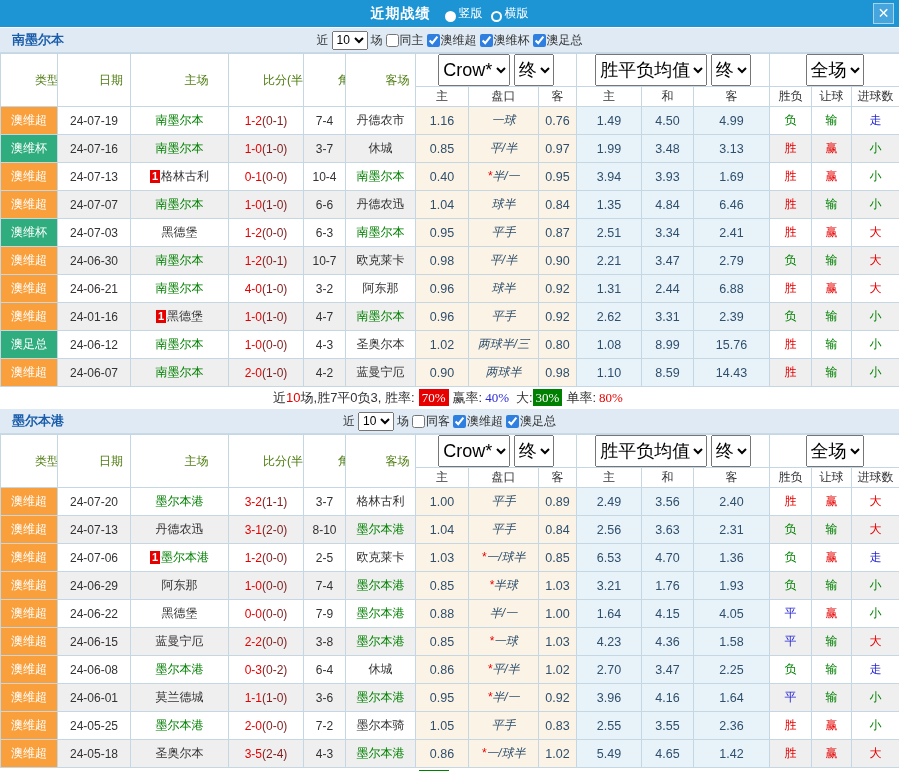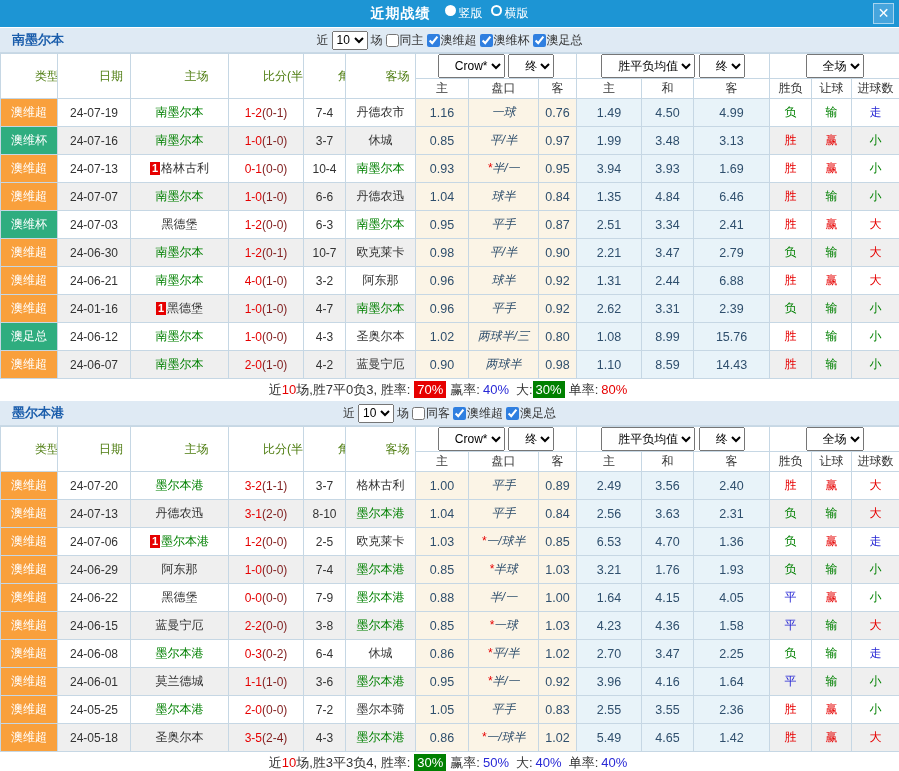--- a/index.html
+++ b/index.html
@@ -8,21 +8,21 @@
     width: 899px; height: 771px; overflow: hidden;
     font-family: "Liberation Sans", "DejaVu Sans", sans-serif;
     font-size: 12px; color: #333;
   }
   
   .titlebar {
     position: relative; height: 27px; background: #1d95d4;
     display: flex; align-items: center; justify-content: center;
   }
   .titlebar .title { color:#fff; font-weight:bold; font-size:14px; letter-spacing:1px; }
-  .radio-group { display:inline-flex; align-items:flex-start; margin-left:6px; color:#fff; font-size:12px; }
+  .radio-group { display:inline-flex; align-items:flex-end; margin-left:6px; color:#fff; font-size:12px; }
   .radio { display:inline-block; width:11px; height:11px; border:2px solid #fff; border-radius:50%; margin:0 3px 0 8px; }
   .radio.filled { background:#fff; }
   .close-btn {
     position:absolute; right:5px; top:3px; width:21px; height:21px;
     background:#47a5dd; border:1px solid #a6d4ef; color:#fff;
     font-weight:bold; font-size:14px; line-height:19px; text-align:center; cursor:pointer;
   }
   
   .section-header {
     position:relative; height:26px; background:#dfeaf4;
@@ -33,21 +33,21 @@
   .filters { margin:0 auto; display:flex; align-items:center; gap:3px; font-size:12px; }
   .filters select { font-size:12px; height:19px; }
   .filters label { display:inline-flex; align-items:center; gap:1px; }
   input[type="checkbox"] { width:13px; height:13px; accent-color:#2f7fe0; margin:0; }
   
   table { width:899px; table-layout:fixed; border-collapse:collapse; }
   th, td { border:1px solid #c6d7e4; text-align:center; overflow:hidden; white-space:nowrap; }
   thead tr.hrow1 th { height:24px; background:#fff; }
   thead tr.hrow2 th { height:20px; background:#fff; font-weight:normal; color:#333; }
   thead th.lcol { background:#e6ecf1; font-weight:normal; color:#4d7c0f;padding-left:34px; }
-  thead select { font-size:12px; height:24px; max-width:100%;padding-left:12px; }
+  thead select { font-size:18px; height:32px; max-width:100%; }
   tbody td { height:28px; }
   tbody tr.even td { background:#efefef; }
   tbody tr.odd  td { background:#ffffff; }
   tbody td.cream  { background:#fbf4e6 !important; }
   tbody td.bluebg { background:#e8f3f9 !important; }
   td.lg { color:#fff; }
   td.lg-o { background:#f9a03c !important; }
   td.lg-g { background:#2fad7f !important; }
   td.team.focus { color:#008000; }
   .card {
@@ -56,21 +56,21 @@
   }
   td .ft { color:#e60000; }
   td .ht { color:#7f1d1d; }
   td.num { color:#2f4f6d; font-size:12.5px; }
   td.pan { color:#2f4f6d;font-style:italic; }
   .star { color:#e60000; }
   .c-r { color:#e60000; } .c-g { color:#008000; } .c-b { color:#2626d4; }
   
   .summary { height:21px; line-height:21px; text-align:center; font-size:13px; color:#333; }
   .summary .seg { margin-left:4px; }
-  .summary .val { padding:1px 3px; }
+  .summary .val { padding:1px 3px;font-family:Liberation Serif, serif; }
 </style>
 </head>
 <body>
 
 <div class="titlebar">
   <span class="title">近期战绩</span>
   <span class="radio-group">
     <span class="radio filled"></span>
     <span>竖版</span>
     <span class="radio"></span>
@@ -177,21 +177,21 @@
           <td class="res c-r">赢</td>
           <td class="res c-g">小</td>
         </tr>
         <tr class="odd">
           <td class="lg lg-o">澳维超</td>
           <td class="">24-07-13</td>
           <td class="team"><span class="card">1</span>格林古利</td>
           <td class=""><span class="ft">0-1</span><span class="ht">(0-0)</span></td>
           <td class="">10-4</td>
           <td class="team focus">南墨尔本</td>
-          <td class="cream num">0.93</td>
+          <td class="cream num">0.40</td>
           <td class="cream pan"><span class="star">*</span>半/一</td>
           <td class="cream num">0.95</td>
           <td class="bluebg num">3.94</td>
           <td class="bluebg num">3.93</td>
           <td class="bluebg num">1.69</td>
           <td class="res c-r">胜</td>
           <td class="res c-r">赢</td>
           <td class="res c-g">小</td>
         </tr>
         <tr class="even">

